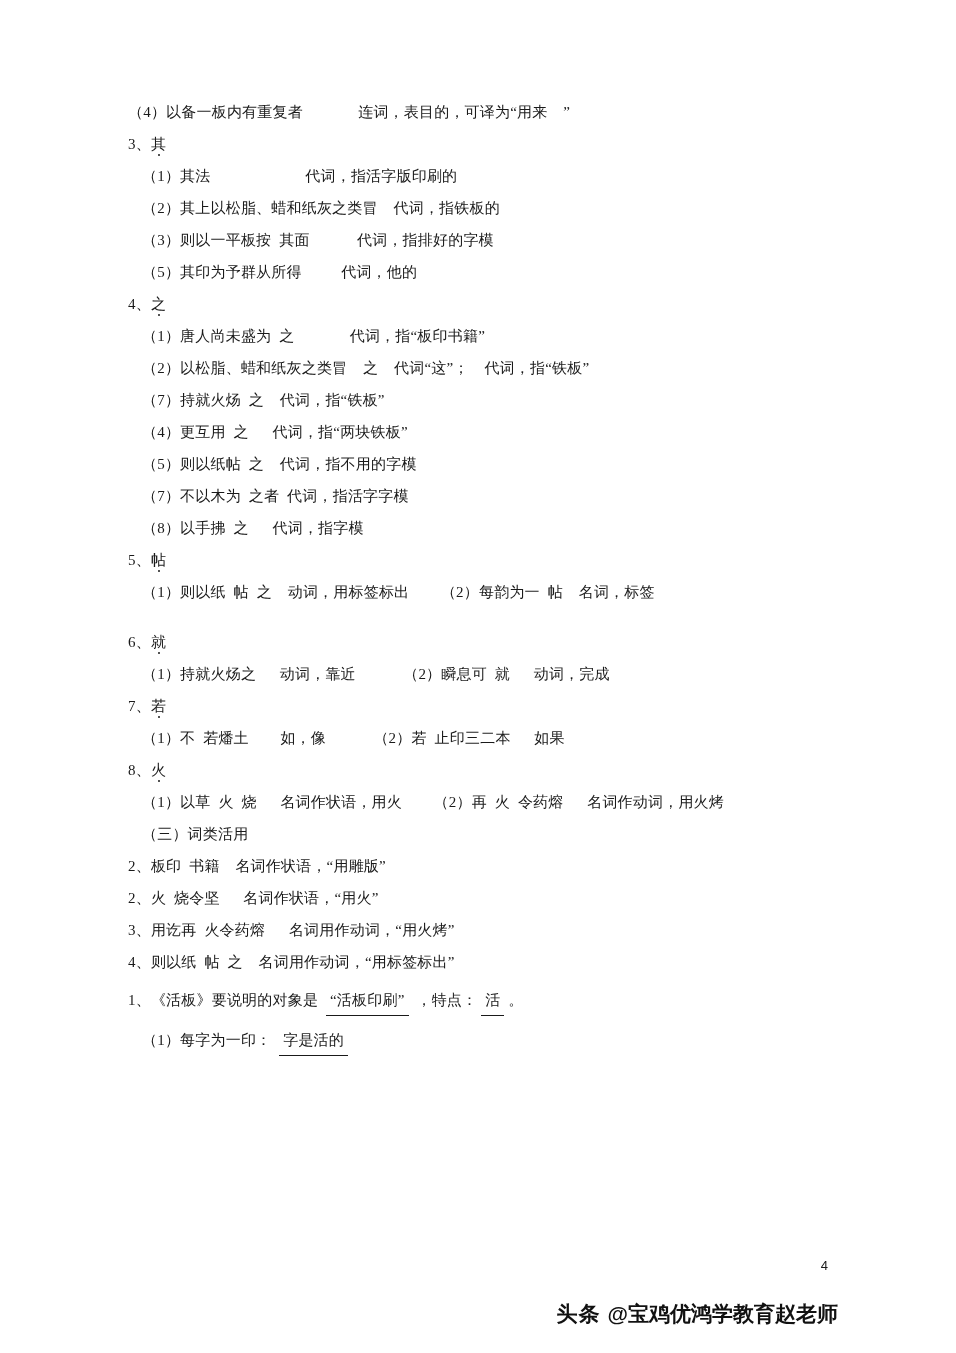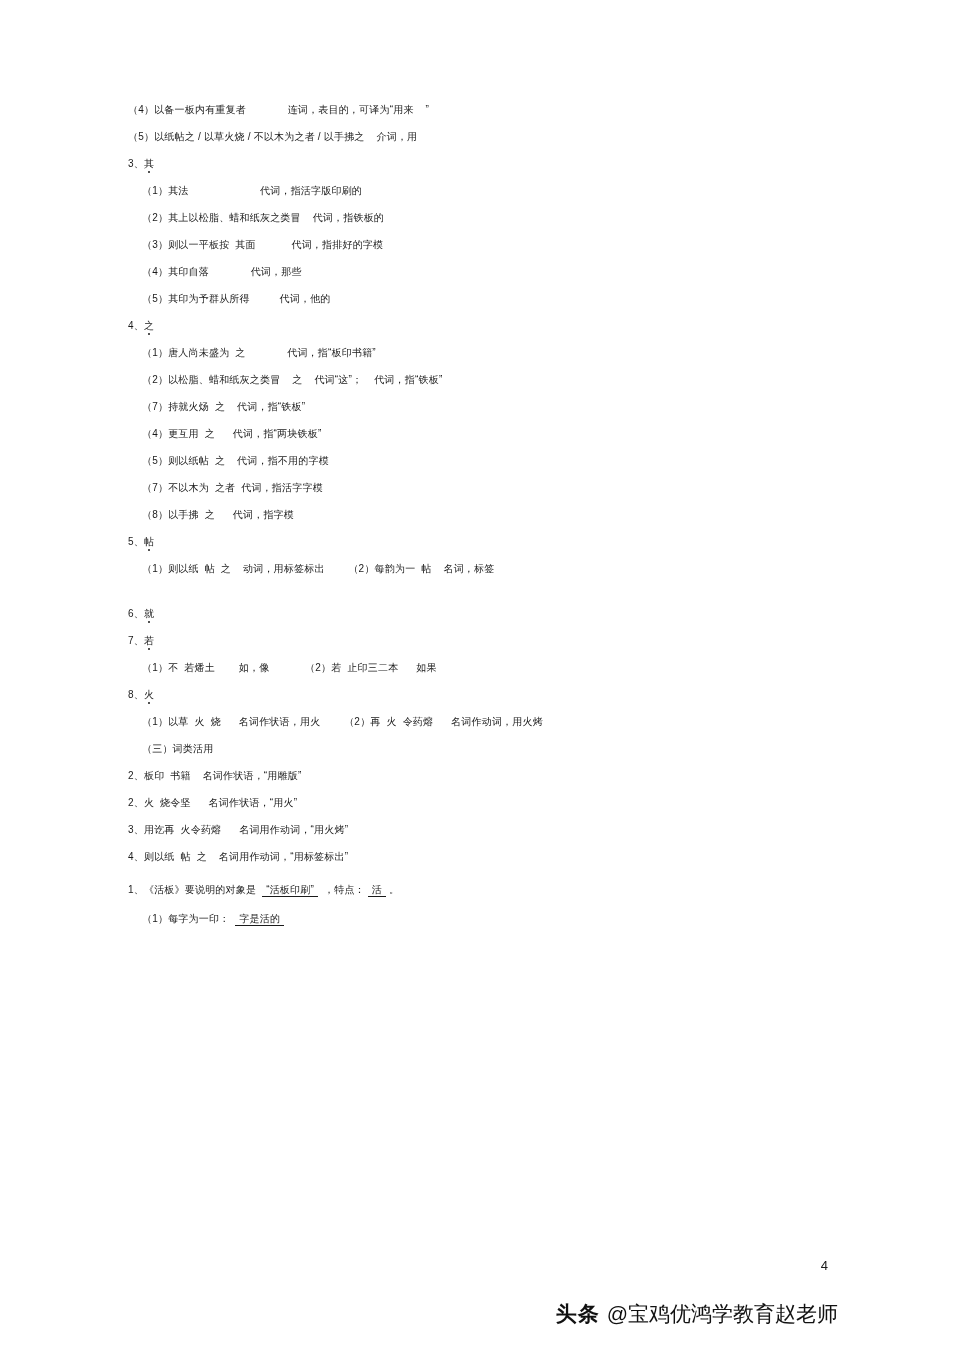--- a/index.html
+++ b/index.html
@@ -21,25 +21,26 @@
     width: 956px;
     height: 1353px;
   }
   .content {
     position: absolute;
     left: 128px;
     top: 105px;
     width: 700px;
   }
   .line {
-    font-size: 10px;
+    font-size: 15px;
     line-height: 1.0;
     margin: 0 0 17px 0;
     white-space: pre;
     letter-spacing: 0.2px;
+    font-family: Liberation Serif, serif;
   }
   .gap-sm { height: 6px; }
   .gap-md { height: 18px; }
   .indent1 { padding-left: 14px; }
 
   
   .dot {
     position: relative;
     display: inline-block;
   }
@@ -49,21 +50,21 @@
     left: 50%;
     bottom: -4px;
     width: 2px;
     height: 2px;
     margin-left: -1px;
     background: #1a1a1a;
     border-radius: 50%;
   }
   .ul {
     border-bottom: 1px solid #1a1a1a;
-    padding: 0 4px 1px 4px;
+    padding: 0 4px 7px 4px;
     display: inline-block;
   }
   .pagenum {
     position: absolute;
     right: 128px;
     top: 1258px;
     font-size: 13px;
     color: #1a1a1a;
   }
   .footer {
@@ -75,54 +76,53 @@
     gap: 7px;
     font-size: 22px;
     font-weight: bold;
     color: #111;
   }
   .footer .toutiao {
     font-size: 21px;
     font-weight: bold;
     letter-spacing: 1px;
   }
-  .footer .at { font-size: 21px; font-weight: normal; }
+  .footer .at { font-size: 21px; font-weight: bold; }
 </style>
 </head>
 <body>
 
 <div class="page">
 
   <div class="content">
 
     <div class="line">（4）以备一板内有重复者              连词，表目的，可译为“用来    ”</div>
-    <div class="line">（5）以纸帖之 / 以草火烧 / 不以木为之者 / 以手拂之    介词，用</div>
 
     <div class="line">3、<span class="dot">其</span></div>
     <div class="line indent1">（1）其法                        代词，指活字版印刷的</div>
     <div class="line indent1">（2）其上以松脂、蜡和纸灰之类冒    代词，指铁板的</div>
     <div class="line indent1">（3）则以一平板按  其面            代词，指排好的字模</div>
-    <div class="line indent1">（4）其印自落              代词，那些</div>
     <div class="line indent1">（5）其印为予群从所得          代词，他的</div>
 
     <div class="line">4、<span class="dot">之</span></div>
     <div class="line indent1">（1）唐人尚未盛为  之              代词，指“板印书籍”</div>
     <div class="line indent1">（2）以松脂、蜡和纸灰之类冒    之    代词“这”；    代词，指“铁板”</div>
     <div class="line indent1">（7）持就火炀  之    代词，指“铁板”</div>
     <div class="line indent1">（4）更互用  之      代词，指“两块铁板”</div>
     <div class="line indent1">（5）则以纸帖  之    代词，指不用的字模</div>
     <div class="line indent1">（7）不以木为  之者  代词，指活字字模</div>
     <div class="line indent1">（8）以手拂  之      代词，指字模</div>
 
     <div class="line">5、<span class="dot">帖</span></div>
     <div class="line indent1">（1）则以纸  帖  之    动词，用标签标出        （2）每韵为一  帖    名词，标签</div>
 
     <div class="gap-md"></div>
 
     <div class="line">6、<span class="dot">就</span></div>
+    <div class="line indent1">（1）持就火炀之      动词，靠近            （2）瞬息可  就      动词，完成</div>
 
     <div class="line">7、<span class="dot">若</span></div>
     <div class="line indent1">（1）不  若燔土        如，像            （2）若  止印三二本      如果</div>
 
     <div class="line">8、<span class="dot">火</span></div>
     <div class="line indent1">（1）以草  火  烧      名词作状语，用火        （2）再  火  令药熔      名词作动词，用火烤</div>
 
     <div class="line indent1">（三）词类活用</div>
     <div class="line">2、板印  书籍    名词作状语，“用雕版”</div>
     <div class="line">2、火  烧令坚      名词作状语，“用火”</div>

